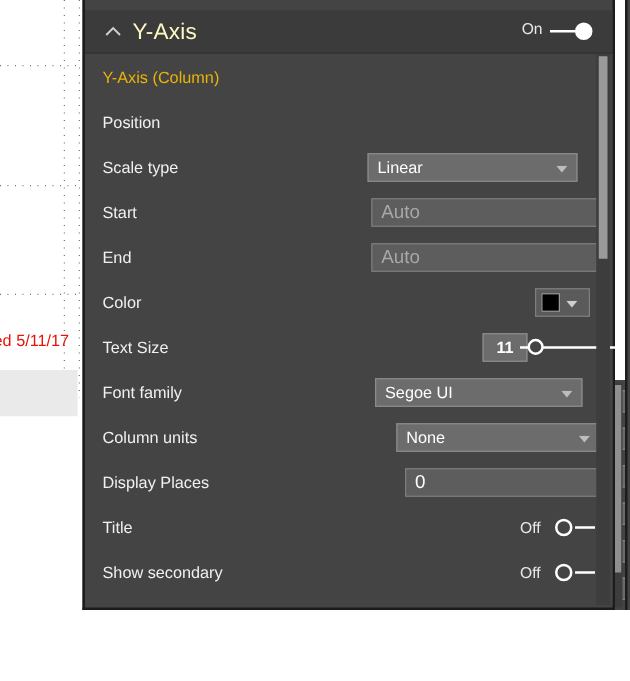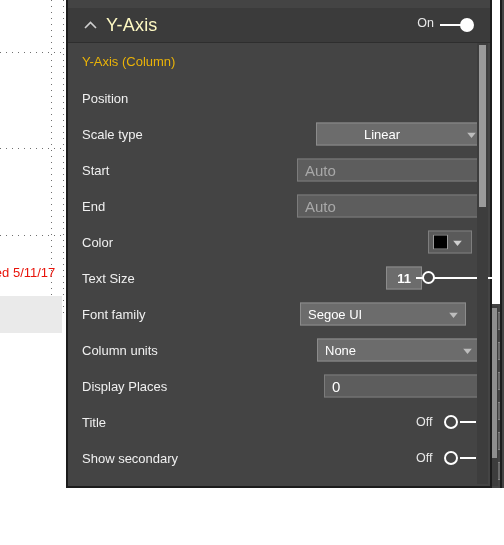--- a/index.html
+++ b/index.html
@@ -376,21 +376,21 @@
   <div id="pane-body">
 
     <div class="subtitle">Y-Axis (Column)</div>
 
     <div class="row" style="top:37px">
       <span class="row-label">Position</span>
     </div>
 
     <div class="row" style="top:73px">
       <span class="row-label">Scale type</span>
-      <span class="dropdown" style="left:248px; width:168px;padding-left:40px;">
+      <span class="dropdown" style="left:226px; width:168px;">
         <span class="val">Linear</span>
         <span class="caret">
           <svg width="9" height="6" viewBox="0 0 9 6">
               <polygon points="0,0 9,0 4.5,5.5" fill="#bdbdbd"></polygon>
             </svg>
         </span>
       </span>
     </div>
 
     <div class="row" style="top:109px">

